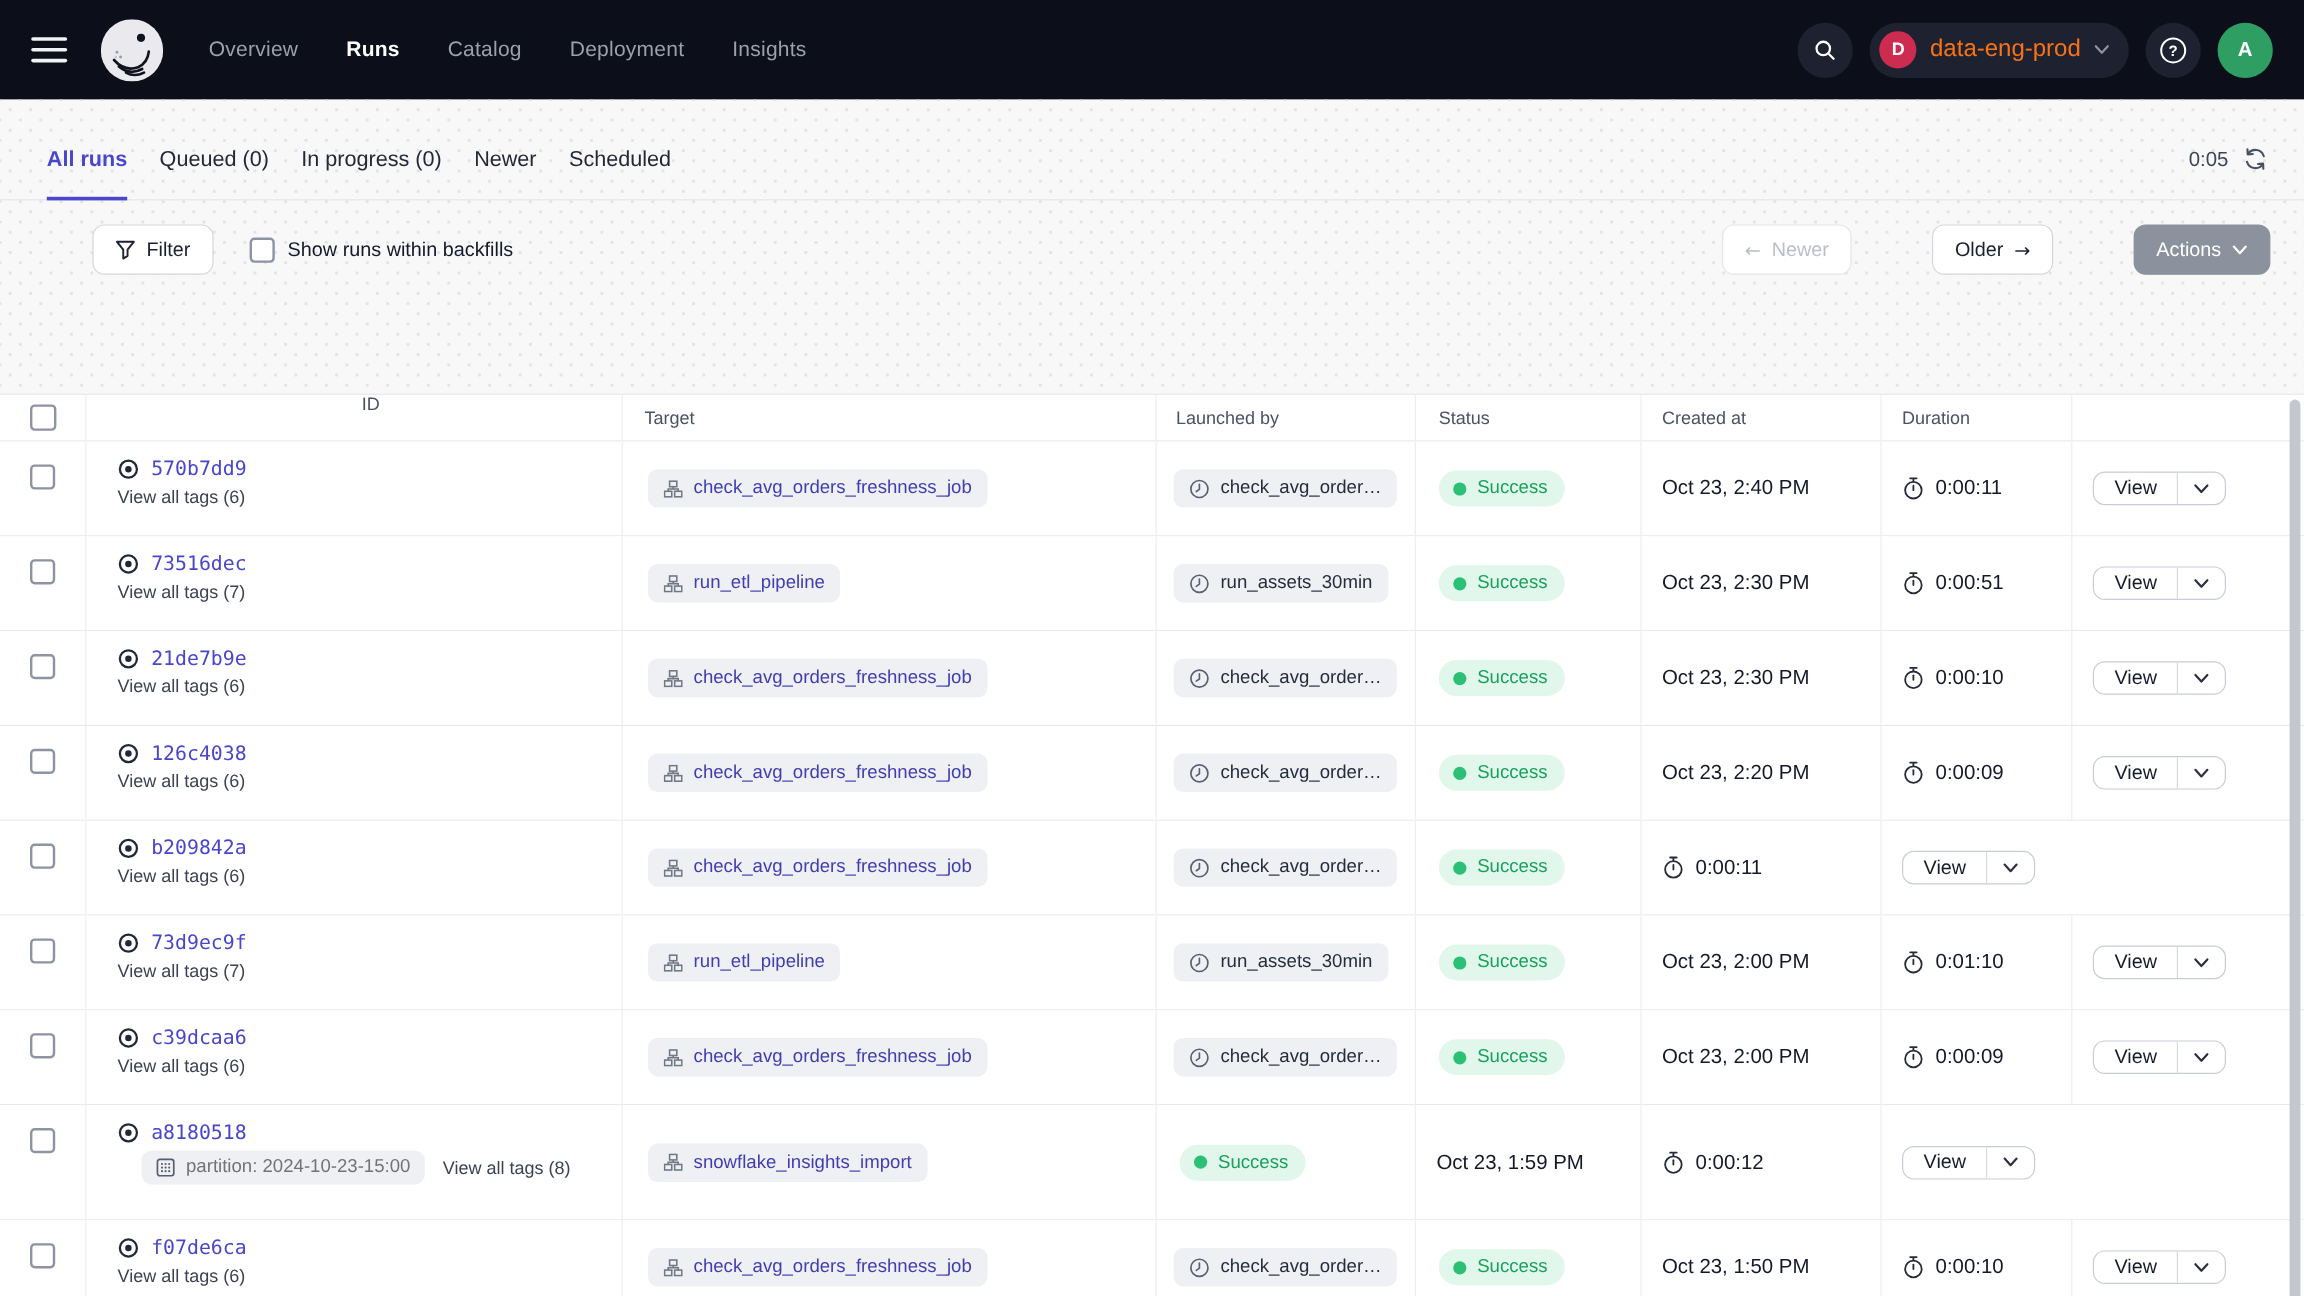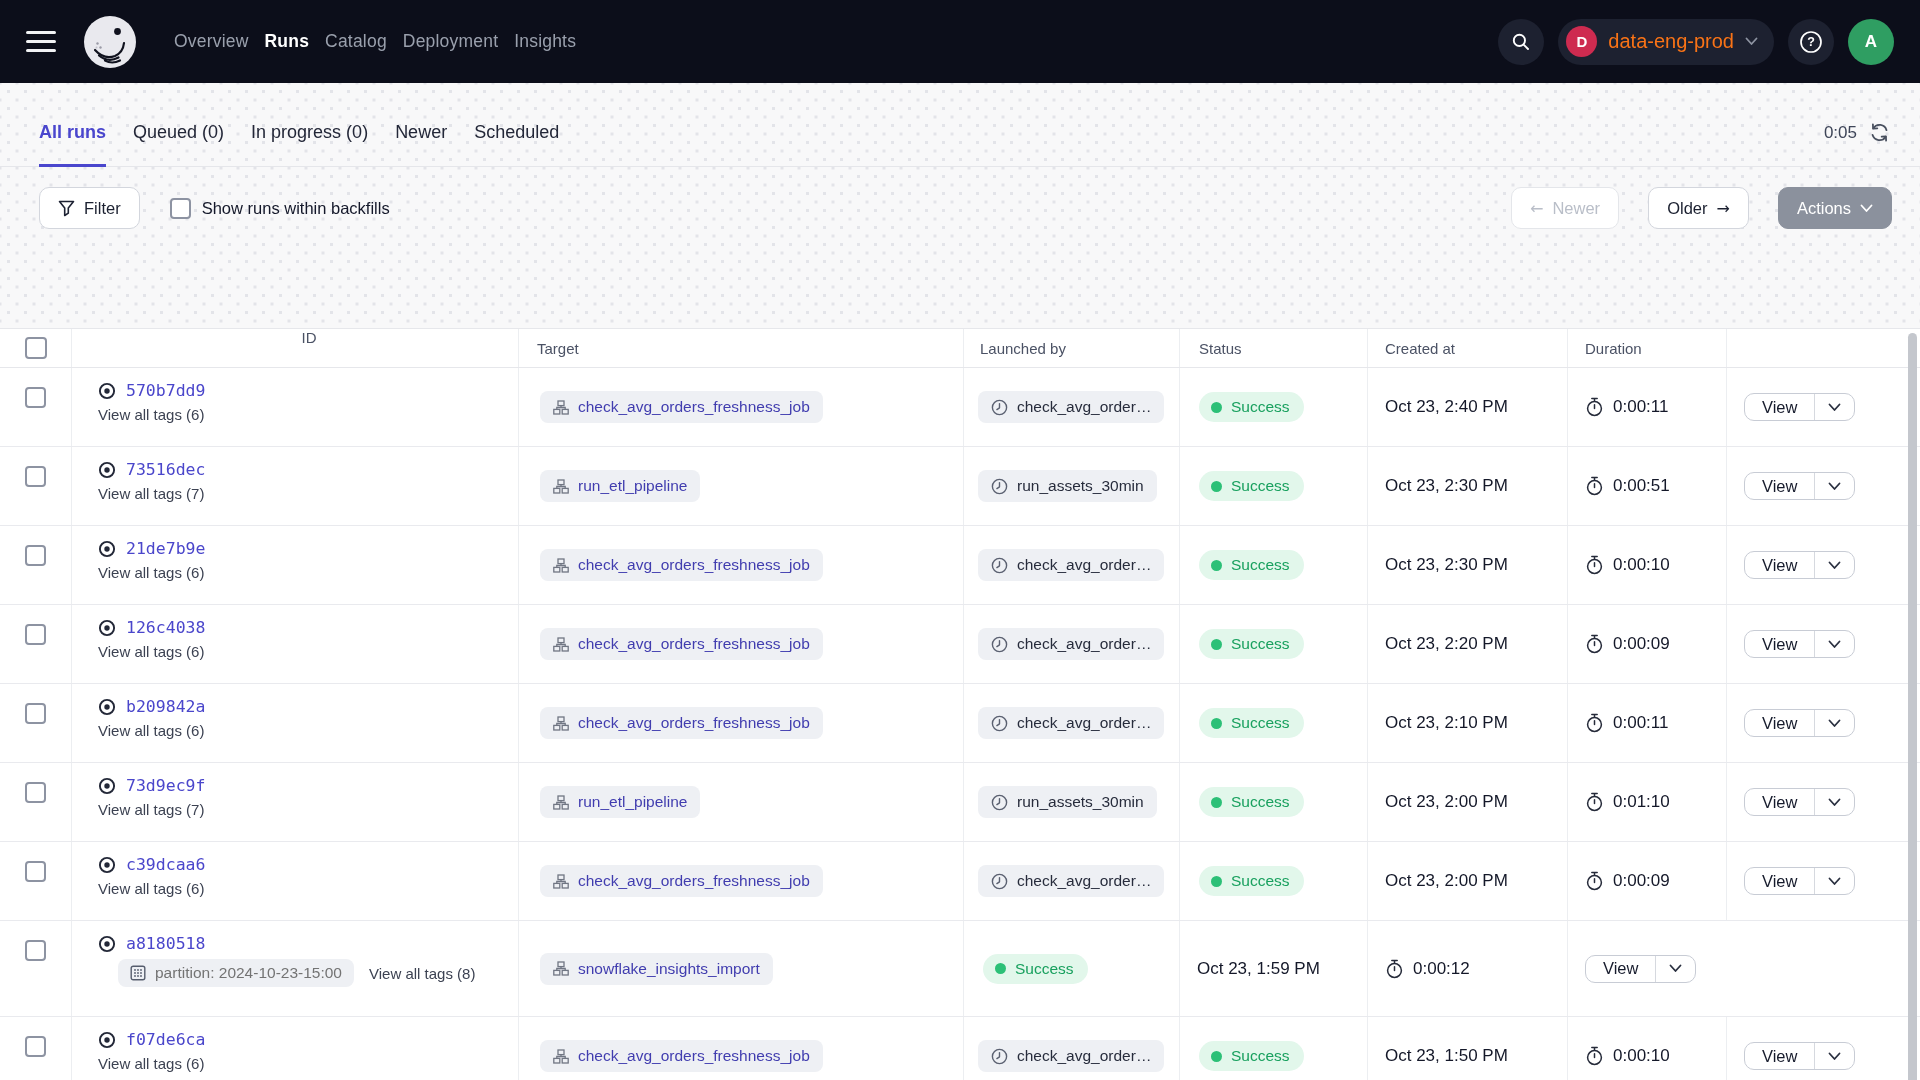--- a/index.html
+++ b/index.html
@@ -10,21 +10,21 @@
   }
 
   
   .topnav {
     height:83px; background:#0c0e1a; display:flex; align-items:center;
     padding:0 26px; gap:18px;
   }
   .hamburger { width:30px; display:flex; flex-direction:column; gap:6px; cursor:pointer; padding:4px 0; }
   .hamburger span { display:block; height:3px; background:#f2f3f5; border-radius:2px; }
   .logo { width:52px; height:52px; margin:0 14px 0 10px; }
-  .nav-links { display:flex; align-items:center; gap:16px; margin-left:6px; }
+  .nav-links { display:flex; align-items:center; gap:40px; margin-left:6px; }
   .nav-link { font-size:17.5px; color:#9aa0ad; cursor:pointer; letter-spacing:.2px; }
   .nav-link.active { color:#ffffff; font-weight:bold; }
   .nav-right { margin-left:auto; display:flex; align-items:center; gap:14px; }
   .icon-circle {
     width:46px; height:46px; border-radius:50%; background:#1d2130;
     display:flex; align-items:center; justify-content:center; cursor:pointer;
   }
   .deploy-pill {
     height:46px; border-radius:24px; background:#1d2130; display:flex;
     align-items:center; gap:11px; padding:0 16px 0 8px; cursor:pointer;
@@ -57,21 +57,21 @@
   .tab.active { color:#4a46cd; font-weight:600; }
   .tab.active::after { content:""; position:absolute; left:0; right:0; bottom:-1px; height:3px; background:#4a46cd; }
   .tabs-right { margin-left:auto; display:flex; align-items:center; gap:12px; padding-top:16px; }
   .timer { font-size:17px; color:#3e4558; }
   .refresh { cursor:pointer; display:flex; }
 
   .toolbar { margin:20px 28px 0 39px; height:42px; display:flex; align-items:center; }
   .btn {
     height:42px; display:inline-flex; align-items:center; gap:9px; padding:0 18px;
     background:#ffffff; border:1px solid #d3d6dd; border-radius:10px; font-size:16.5px;
-    color:#1b2030; cursor:pointer; font-family:inherit;
+    color:#1b2030; cursor:pointer; font-family:inherit;margin-left:38px;
   }
   .btn.disabled { color:#b9bec8; border-color:#e4e6ea; cursor:default; }
   .btn.filled { background:#8b919d; border-color:#8b919d; color:#ffffff; }
   .checkbox {
     width:21px; height:21px; border:2px solid #8d93a2; border-radius:4px; background:#fff; cursor:pointer;
   }
   .backfills { display:flex; align-items:center; gap:11px; margin-left:30px; font-size:16.5px; color:#14182a; }
   .toolbar-right { margin-left:auto; display:flex; align-items:center; gap:15px; }
   .toolbar-right .gap-lg { margin-right:14px; }
   .arrow { font-family:"DejaVu Sans", sans-serif; font-size:16px; }
@@ -555,23 +555,20 @@
           <path d="M8.5 4.6 V8.8 L5.9 10.6" fill="none" stroke="#5a6070" stroke-width="1.4" stroke-linecap="round" stroke-linejoin="round"></path>
         </svg>
         <span class="launch-text">check_avg_order…</span>
       </span>
     </div>
     <div class="cell c-status">
       <span class="status-pill">
         <span class="dot"></span>
         <span>Success</span>
       </span>
-    </div>
-    <div class="cell c-created">
-      <span>Oct 23, 2:10 PM</span>
     </div>
     <div class="cell c-duration">
       <svg width="19" height="20" viewBox="0 0 19 20">
         <circle cx="9.5" cy="11.5" r="6.9" fill="none" stroke="#262b3a" stroke-width="1.5"></circle>
         <line x1="6.8" y1="1.6" x2="12.2" y2="1.6" stroke="#262b3a" stroke-width="1.5" stroke-linecap="round"></line>
         <line x1="9.5" y1="1.8" x2="9.5" y2="4.4" stroke="#262b3a" stroke-width="1.5"></line>
         <line x1="9.5" y1="11.5" x2="9.5" y2="7.8" stroke="#262b3a" stroke-width="1.5" stroke-linecap="round"></line>
       </svg>
       <span>0:00:11</span>
     </div>

